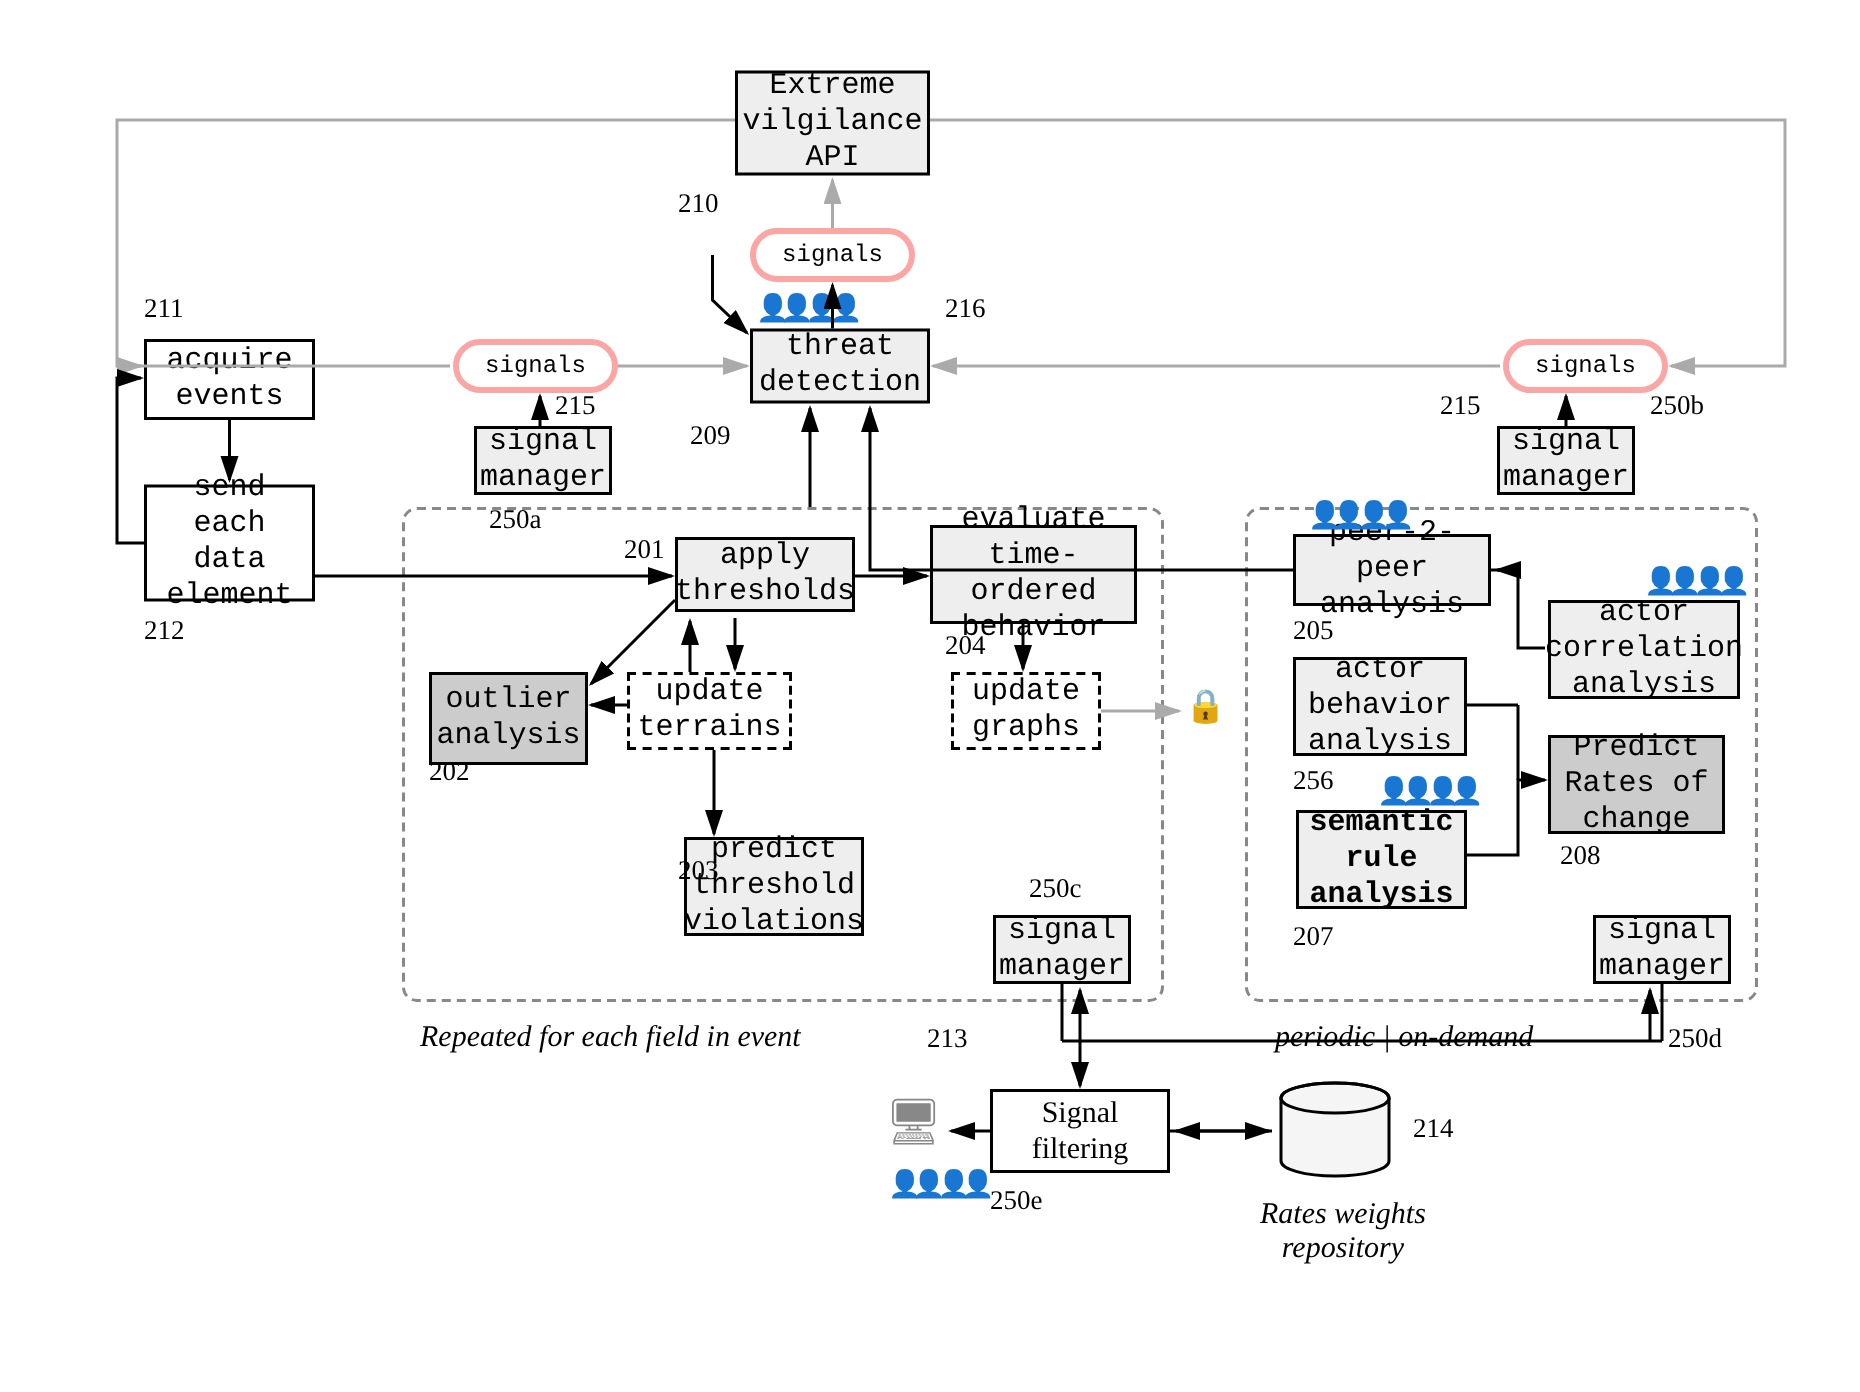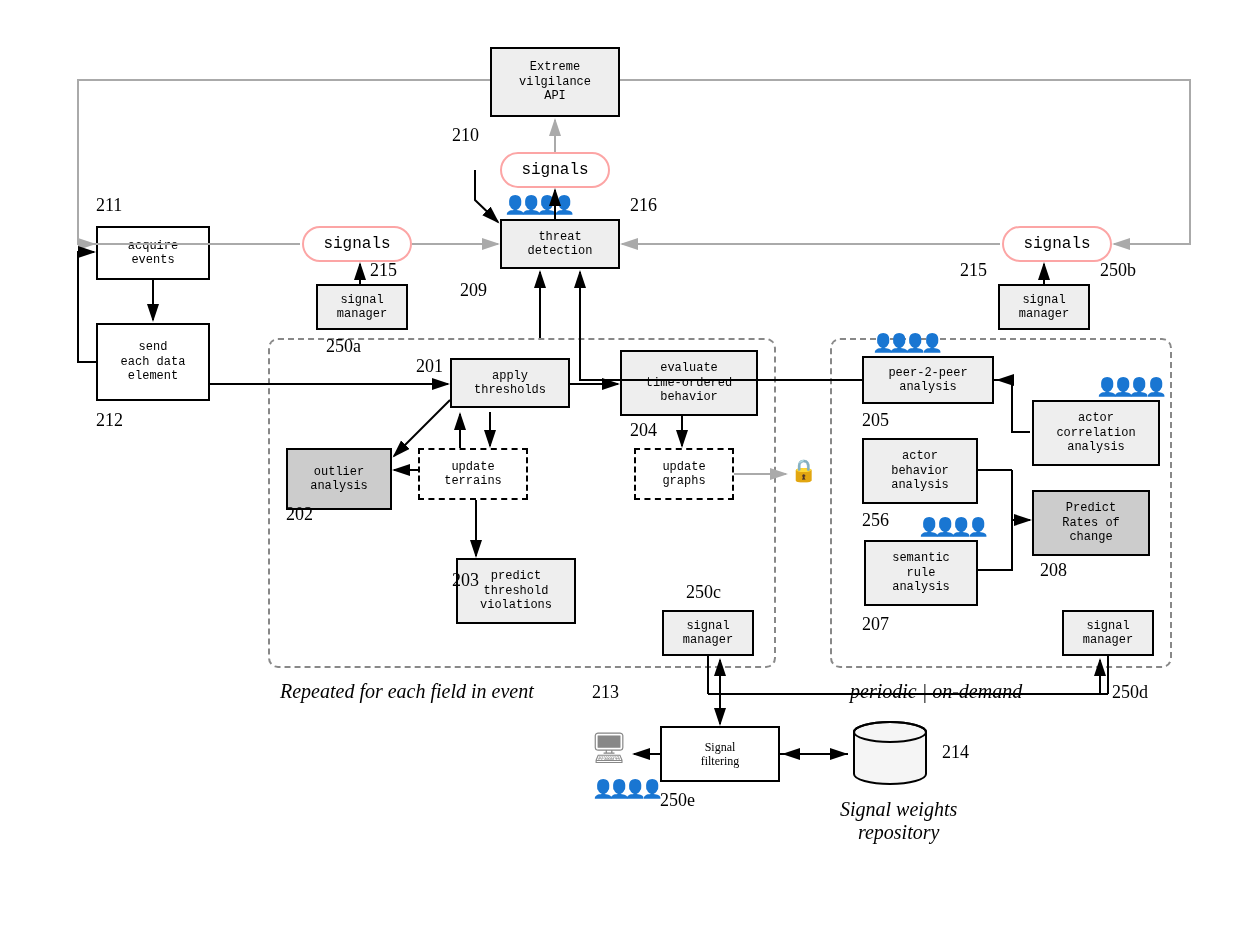--- a/index.html
+++ b/index.html
@@ -11,34 +11,34 @@
     font-family: "Courier New", monospace;
     position: relative;
   }
   .box {
     position: absolute;
     border: 2px solid #000;
     text-align: center;
     display: flex;
     align-items: center;
     justify-content: center;
-    font-size: 12px;
+    font-size: 20px;
     line-height: 1.2;
     padding: 4px 8px;
     box-sizing: border-box;
   }
   .lightfill { background: #eee; }
   .medfill { background: #ccc; }
   .dashed {
     border: 2px dashed #000;
     background: #fff;
   }
   .oval {
     position: absolute;
-    border: 2px solid #fca5a5;
+    border: 4px solid #fca5a5;
     border-radius: 30px;
     background: #fff;
     text-align: center;
     display: flex;
     align-items: center;
     justify-content: center;
     font-size: 16px;
     box-sizing: border-box;
   }
   .region {
@@ -133,21 +133,21 @@
 analysis</div>
 <div class="box lightfill" style="left:1032px; top:400px; width:128px; height:66px; white-space:pre-line;">actor
 correlation
 analysis</div>
 <div class="box lightfill" style="left:862px; top:438px; width:116px; height:66px; white-space:pre-line;">actor
 behavior
 analysis</div>
 <div class="box medfill" style="left:1032px; top:490px; width:118px; height:66px; white-space:pre-line;">Predict
 Rates of
 change</div>
-<div class="box lightfill" style="left:864px; top:540px; width:114px; height:66px; white-space:pre-line;">semantic
+<div class="box lightfill" style="left:864px; top:540px; width:114px; height:66px; white-space:pre-line;font-weight:bold;">semantic
 rule
 analysis</div>
 
 <div class="box" style="left:660px; top:726px; width:120px; height:56px; background:#fff; font-family:Georgia,serif; white-space:pre-line;">Signal
 filtering</div>
 
 <svg style="position:absolute; left:850px; top:720px; width:80px; height:70px;" viewBox="0 0 80 70">
   <ellipse cx="40" cy="12" rx="36" ry="10" fill="#f5f5f5" stroke="#000" stroke-width="2"></ellipse>
   <path d="M 4 12 L 4 54 A 36 10 0 0 0 76 54 L 76 12" fill="#f5f5f5" stroke="#000" stroke-width="2"></path>
   <ellipse cx="40" cy="12" rx="36" ry="10" fill="none" stroke="#000" stroke-width="2"></ellipse>
@@ -176,26 +176,26 @@
 <div class="label" style="left:1112px; top:682px;">250d</div>
 <div class="label" style="left:660px; top:790px;">250e</div>
 <div class="label" style="left:416px; top:356px;">201</div>
 <div class="label" style="left:286px; top:504px;">202</div>
 <div class="label" style="left:416px; top:570px;margin-left:36px;">203</div>
 <div class="label" style="left:630px; top:420px;">204</div>
 <div class="label" style="left:862px; top:410px;">205</div>
 <div class="label" style="left:862px; top:510px;">256</div>
 <div class="label" style="left:862px; top:614px;">207</div>
 <div class="label" style="left:1040px; top:560px;">208</div>
-<div class="label" style="left:592px; top:682px;">213</div>
+<div class="label" style="left:618px; top:682px;">213</div>
 <div class="label" style="left:942px; top:742px;">214</div>
 
 <div class="caption" style="left:280px; top:680px;">Repeated for each field in event</div>
 <div class="caption" style="left:850px; top:680px;">periodic | on-demand</div>
-<div class="caption" style="left:840px; top:798px; white-space:pre-line; text-align:center;">Signal weights
+<div class="caption" style="left:840px; top:798px; white-space:pre-line; text-align:center;">Rates weights
 repository</div>
 
 <svg class="arrows">
   <defs>
     <marker id="ah" markerWidth="10" markerHeight="10" refX="8" refY="3" orient="auto">
       <path d="M0,0 L9,3 L0,6 Z" fill="#000"></path>
     </marker>
     <marker id="ahg" markerWidth="10" markerHeight="10" refX="8" refY="3" orient="auto">
       <path d="M0,0 L9,3 L0,6 Z" fill="#aaa"></path>
     </marker>

